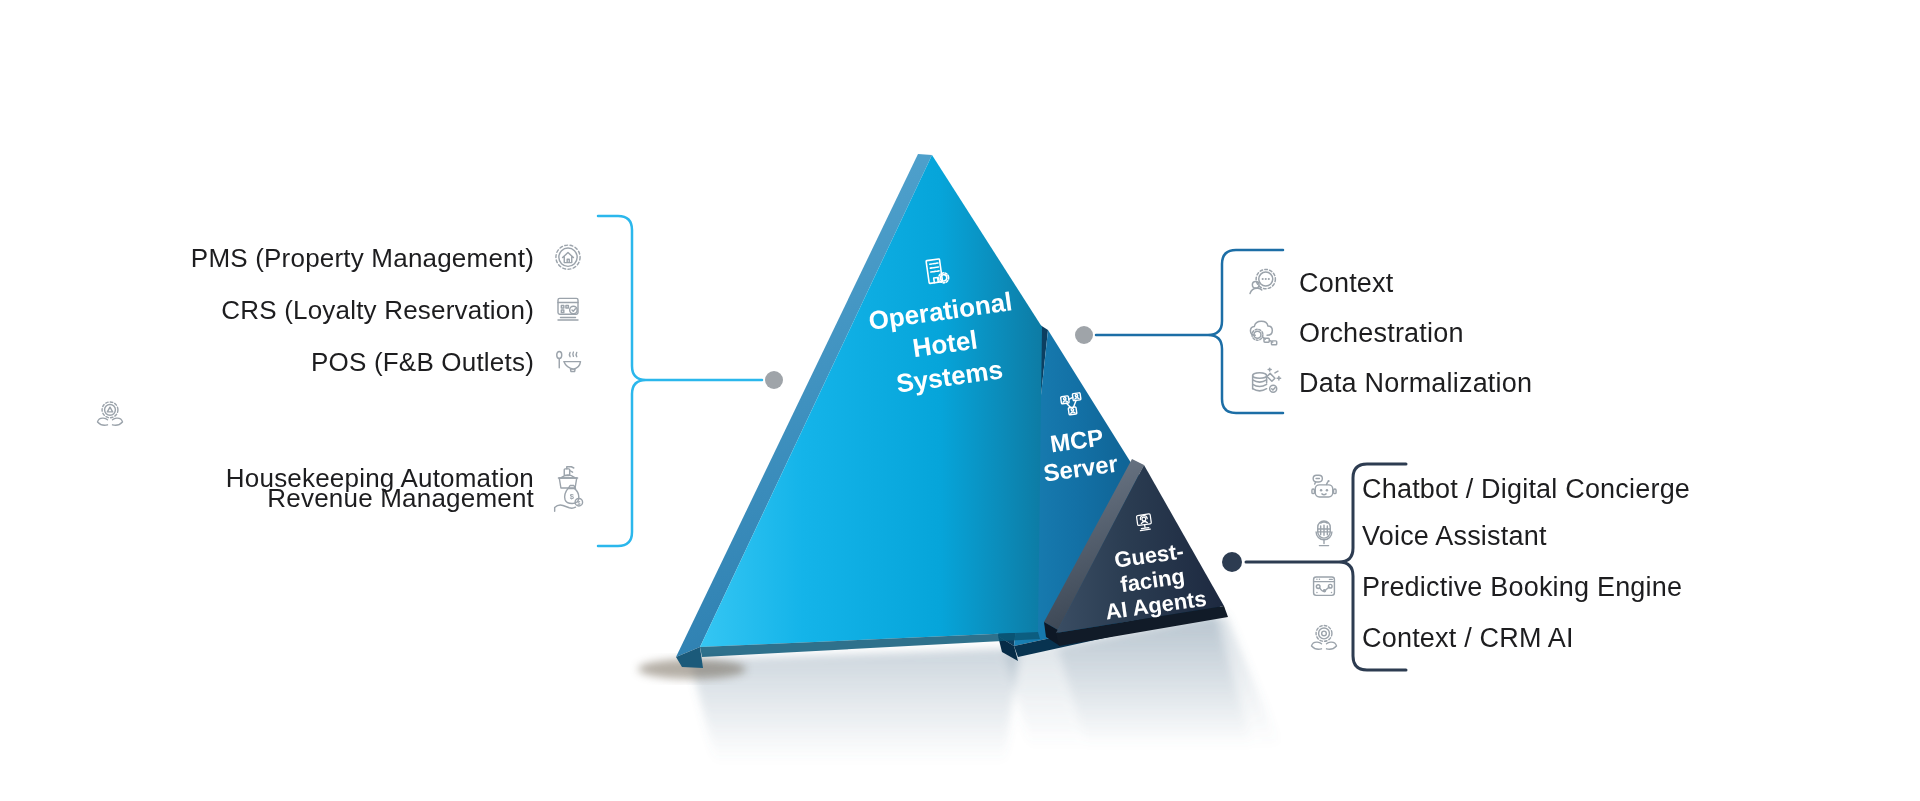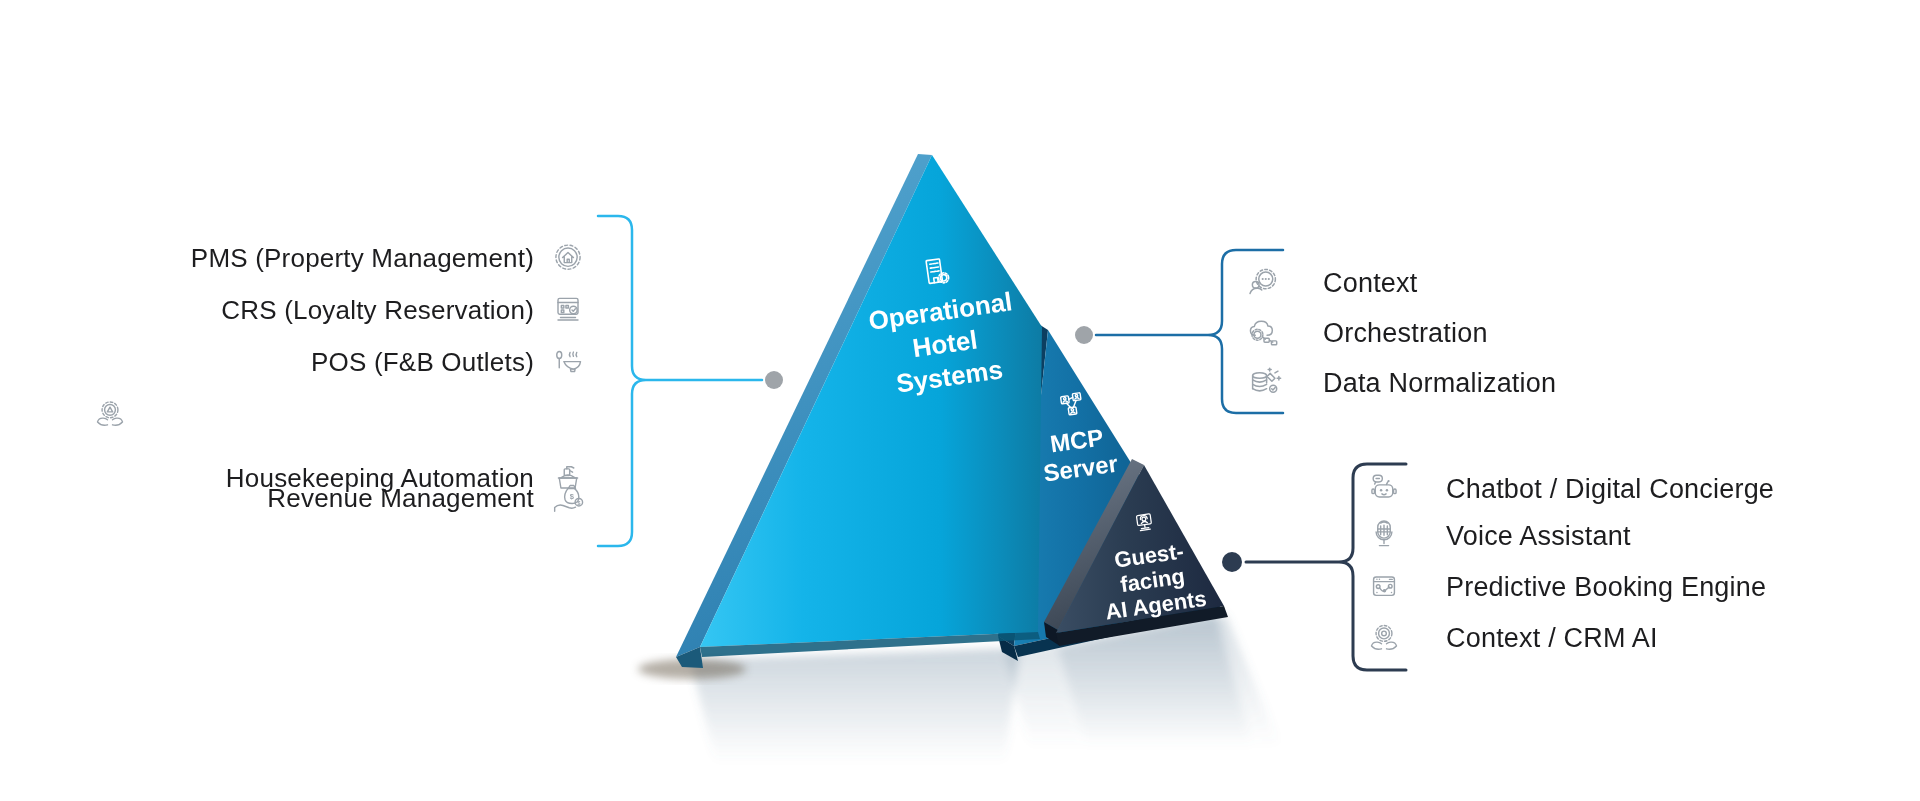--- a/index.html
+++ b/index.html
@@ -8,22 +8,22 @@
   .scene{position:absolute;left:0;top:0;width:1920px;height:801px;}
 
   
   .row{position:absolute;display:flex;align-items:center;height:52px;}
   .lbl{font-size:26px;color:#1d1d1f;font-weight:500;letter-spacing:.2px;white-space:nowrap;}
   .left-row{left:90px;width:498px;}
   .left-row .lbl{flex:1;text-align:right;margin-right:14px;}
   .iconbox{width:40px;height:40px;flex:0 0 40px;}
   .rt-row{left:1243px;}
   .rt-row .iconbox{width:42px;height:42px;flex-basis:42px;margin-right:14px;}
-  .rt-row .lbl,.rb-row .lbl{font-size:27px;margin-left:24px;}
-  .rb-row{left:1364px;}
+  .rt-row .lbl,.rb-row .lbl{font-size:27px;}
+  .rb-row{left:1304px;}
   .rb-row .iconbox{margin-right:18px;}
 
   
   .ic{width:100%;height:100%;stroke:#9ba3ab;fill:none;stroke-width:1.7;
       stroke-linecap:round;stroke-linejoin:round;}
   .fil{fill:#9ba3ab;stroke:none;}
   .ictxt{fill:#9ba3ab;stroke:none;font-family:"Liberation Sans",sans-serif;font-weight:bold;}
 
   
   .peak{position:absolute;color:#ffffff;text-align:center;font-weight:700;

